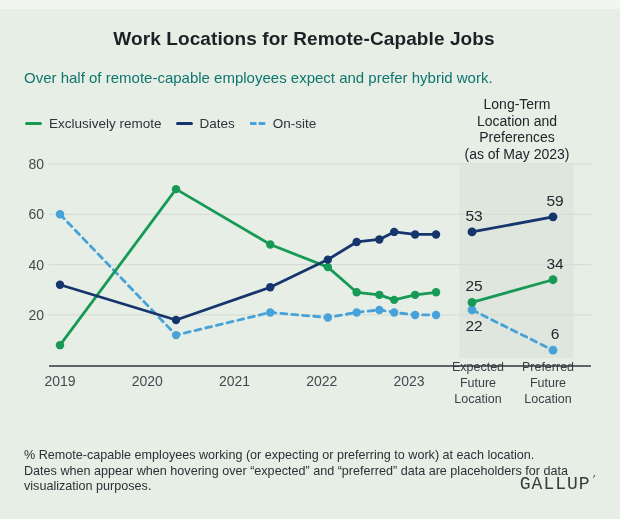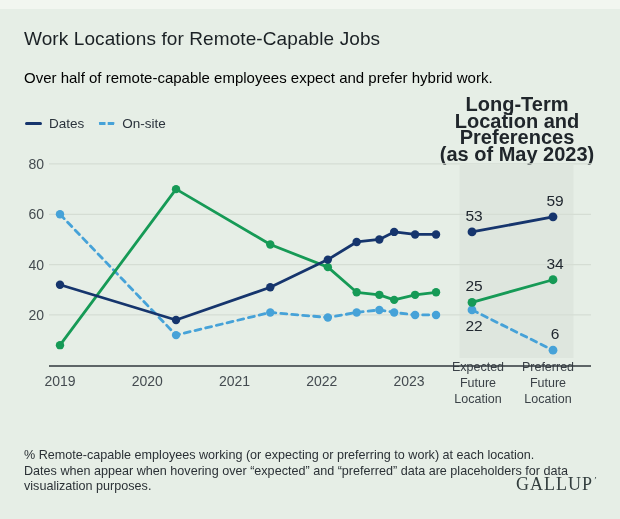--- a/index.html
+++ b/index.html
@@ -5,59 +5,63 @@
   html,body{margin:0;padding:0;}
   body{
     width:620px;height:519px;position:relative;overflow:hidden;
     background:#e6eee6;
     font-family:"Liberation Sans","DejaVu Sans",sans-serif;
     -webkit-font-smoothing:antialiased;
   }
   .top-strip{position:absolute;left:0;top:0;width:620px;height:9px;background:#f2f6f0;}
   .title{
     position:absolute;left:24px;top:28px;width:560px;
-    font-size:19px;font-weight:normal;color:#1b2125;letter-spacing:.1px;
+    font-size:19px;font-weight:bold;color:#1b2125;letter-spacing:.1px;text-align:center;
   }
   .subtitle{
     position:absolute;left:24px;top:69px;width:560px;
-    font-size:15px;color:#000000;
+    font-size:15px;color:#0f766e;
   }
   .legend{
     position:absolute;left:25px;top:114px;height:18px;
     display:flex;align-items:center;gap:14px;
     font-size:13.5px;color:#2b333c;
   }
   .legend-item{display:flex;align-items:center;gap:7px;}
   .swatch{width:17px;height:0;border-top:3px solid #000;border-radius:2px;}
   .panel-header{
     position:absolute;left:437px;top:96px;width:160px;
-    text-align:center;font-size:20px;font-weight:bold;color:#20262b;
+    text-align:center;font-size:14px;font-weight:normal;color:#20262b;
     line-height:16.5px;white-space:pre-line;
   }
   .footnote{
     position:absolute;left:24px;top:448px;width:570px;
     font-size:12.6px;line-height:15.5px;color:#2b3136;white-space:pre-line;
   }
   .logo{
     position:absolute;right:23px;top:474px;
-    font-family:Liberation Serif, serif;
+    font-family:Liberation Mono, monospace;
     font-size:18px;color:#333e3e;letter-spacing:1px;
   }
   .logo .mark{font-size:9px;vertical-align:super;letter-spacing:0;margin-left:1px;}
   #chart-svg{position:absolute;left:0;top:0;pointer-events:none;}
 </style>
 </head>
 <body>
 
 <div class="top-strip"></div>
 
 <div class="title">Work Locations for Remote-Capable Jobs</div>
 <div class="subtitle">Over half of remote-capable employees expect and prefer hybrid work.</div>
 
 <div class="legend">
+  <div class="legend-item">
+    <span class="swatch" style="border-top-color: rgb(22, 154, 86); border-top-style: solid;"></span>
+    <span>Exclusively remote</span>
+  </div>
   <div class="legend-item">
     <span class="swatch" style="border-top-color: rgb(22, 53, 109); border-top-style: solid;"></span>
     <span>Dates</span>
   </div>
   <div class="legend-item">
     <span class="swatch" style="border-top-color: rgb(70, 162, 216); border-top-style: dashed;"></span>
     <span>On-site</span>
   </div>
 </div>
 

